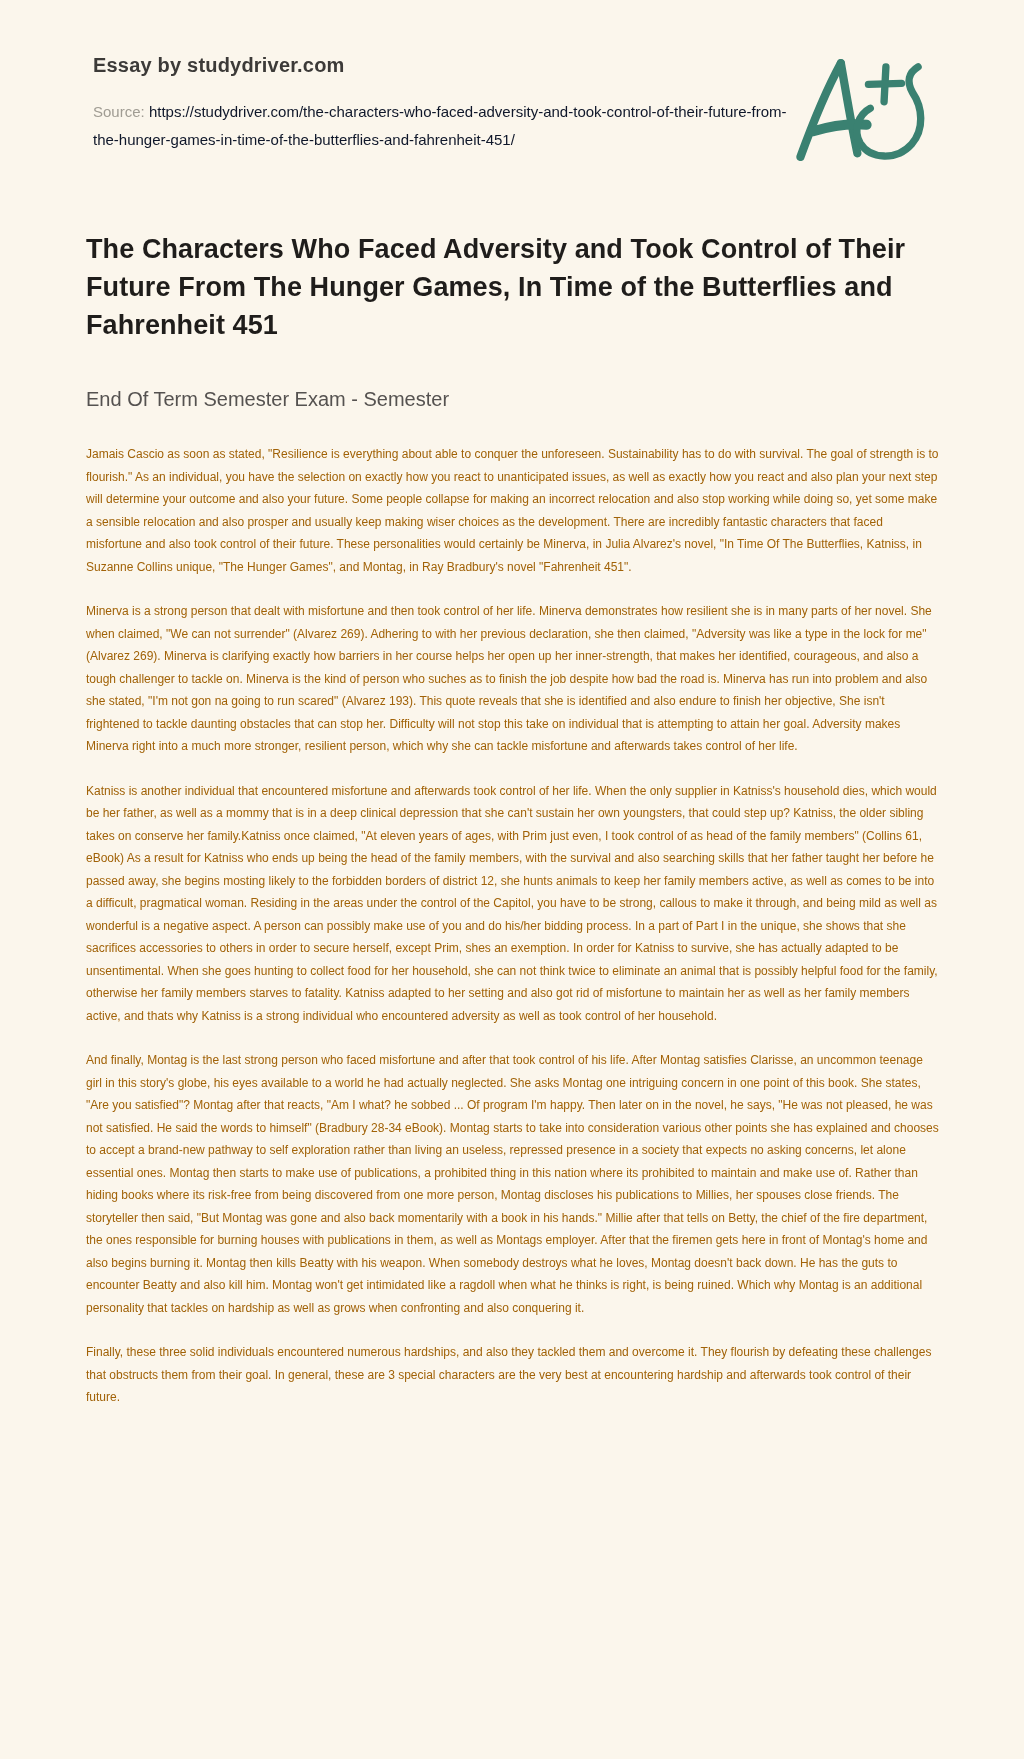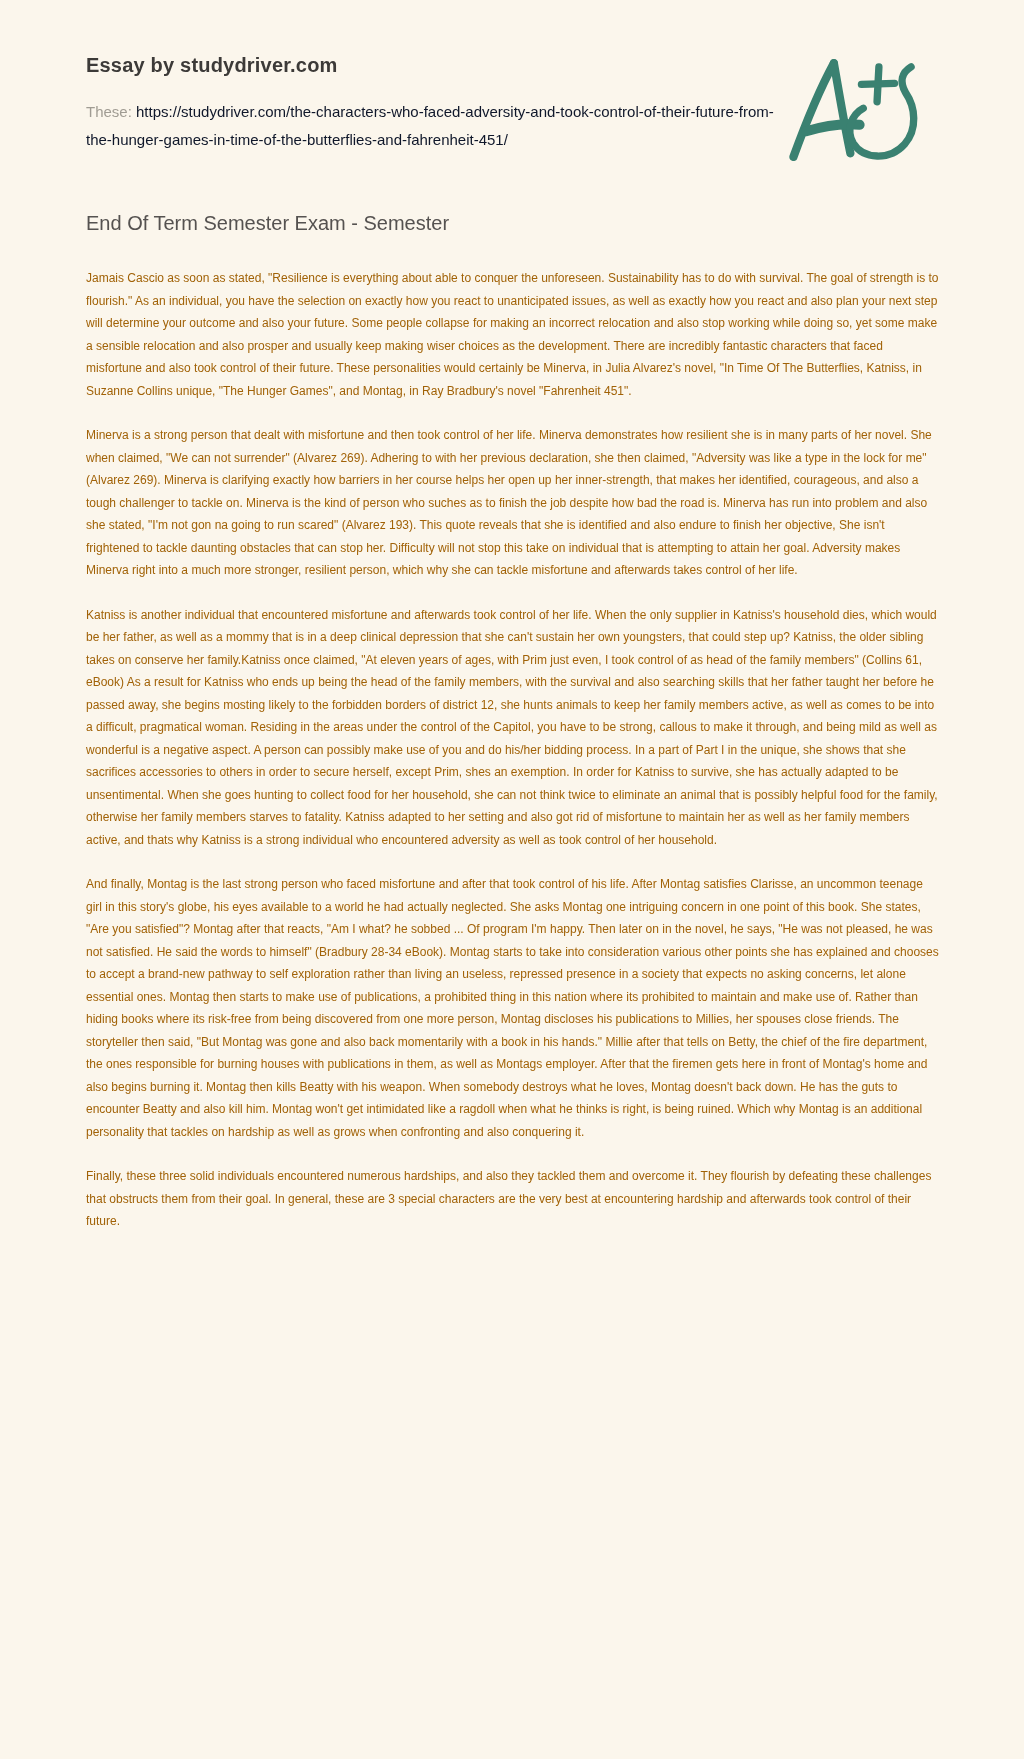--- a/index.html
+++ b/index.html
@@ -9,21 +9,21 @@
     font-family: "Liberation Sans", sans-serif;
   }
   .page {
     width: 1024px;
     box-sizing: border-box;
     padding: 54px 84px 18px 86px;
     background: #fbf6ec;
   }
   .header {
     display: flex;
-    justify-content: flex-start;
+    justify-content: center;
     align-items: flex-start;
   }
   .header-left {
     max-width: 705px;
   }
   .site-title {
     font-size: 20px;
     font-weight: 700;
     color: #3c3a38;
     margin: 0;
@@ -76,21 +76,21 @@
 </style>
 </head>
 <body>
 
 <div class="page">
 
   <div class="header">
     <div class="header-left">
       <h1 class="site-title">Essay by studydriver.com</h1>
       <div class="source-line">
-        <span class="source-label">These:</span>
+        <span class="source-label">Source:</span>
         <a class="source-link" href="#">https://studydriver.com/the-characters-who-faced-adversity-and-took-control-of-their-future-from-the-hunger-games-in-time-of-the-butterflies-and-fahrenheit-451/</a>
       </div>
     </div>
 
     <div class="logo-box">
       <svg width="138" height="114" viewBox="0 0 150 124" fill="none" xmlns="http://www.w3.org/2000/svg">
 
         <path d="M8 112 C24 68 40 32 52 10" stroke="#3a8171" stroke-width="9" stroke-linecap="round" fill="none"></path>
 
         <path d="M52 10 C58 44 64 80 70 108" stroke="#3a8171" stroke-width="9" stroke-linecap="round" fill="none"></path>
@@ -99,20 +99,21 @@
 
         <path d="M101 14 L99 52" stroke="#3a8171" stroke-width="8" stroke-linecap="round" fill="none"></path>
 
         <path d="M82 33 L118 32" stroke="#3a8171" stroke-width="8" stroke-linecap="round" fill="none"></path>
 
         <path d="M136 14 C126 20 123 30 130 42 C141 58 143 82 129 98 C113 116 84 115 73 97 C65 83 71 66 84 59" stroke="#3a8171" stroke-width="8" stroke-linecap="round" fill="none"></path>
       </svg>
     </div>
   </div>
 
+  <h2 class="article-title">The Characters Who Faced Adversity and Took Control of Their Future From The Hunger Games, In Time of the Butterflies and Fahrenheit 451</h2>
 
   <div class="subtitle">End Of Term Semester Exam - Semester</div>
 
   <div class="body-copy">
     <p>Jamais Cascio as soon as stated, "Resilience is everything about able to conquer the unforeseen. Sustainability has to do with survival. The goal of strength is to flourish." As an individual, you have the selection on exactly how you react to unanticipated issues, as well as exactly how you react and also plan your next step will determine your outcome and also your future. Some people collapse for making an incorrect relocation and also stop working while doing so, yet some make a sensible relocation and also prosper and usually keep making wiser choices as the development. There are incredibly fantastic characters that faced misfortune and also took control of their future. These personalities would certainly be Minerva, in Julia Alvarez's novel, "In Time Of The Butterflies, Katniss, in Suzanne Collins unique, "The Hunger Games", and Montag, in Ray Bradbury's novel "Fahrenheit 451".</p>
     <p>Minerva is a strong person that dealt with misfortune and then took control of her life. Minerva demonstrates how resilient she is in many parts of her novel. She when claimed, "We can not surrender" (Alvarez 269). Adhering to with her previous declaration, she then claimed, "Adversity was like a type in the lock for me" (Alvarez 269). Minerva is clarifying exactly how barriers in her course helps her open up her inner-strength, that makes her identified, courageous, and also a tough challenger to tackle on. Minerva is the kind of person who suches as to finish the job despite how bad the road is. Minerva has run into problem and also she stated, "I'm not gon na going to run scared" (Alvarez 193). This quote reveals that she is identified and also endure to finish her objective, She isn't frightened to tackle daunting obstacles that can stop her. Difficulty will not stop this take on individual that is attempting to attain her goal. Adversity makes Minerva right into a much more stronger, resilient person, which why she can tackle misfortune and afterwards takes control of her life.</p>
     <p>Katniss is another individual that encountered misfortune and afterwards took control of her life. When the only supplier in Katniss's household dies, which would be her father, as well as a mommy that is in a deep clinical depression that she can't sustain her own youngsters, that could step up? Katniss, the older sibling takes on conserve her family.Katniss once claimed, "At eleven years of ages, with Prim just even, I took control of as head of the family members" (Collins 61, eBook) As a result for Katniss who ends up being the head of the family members, with the survival and also searching skills that her father taught her before he passed away, she begins mosting likely to the forbidden borders of district 12, she hunts animals to keep her family members active, as well as comes to be into a difficult, pragmatical woman. Residing in the areas under the control of the Capitol, you have to be strong, callous to make it through, and being mild as well as wonderful is a negative aspect. A person can possibly make use of you and do his/her bidding process. In a part of Part I in the unique, she shows that she sacrifices accessories to others in order to secure herself, except Prim, shes an exemption. In order for Katniss to survive, she has actually adapted to be unsentimental. When she goes hunting to collect food for her household, she can not think twice to eliminate an animal that is possibly helpful food for the family, otherwise her family members starves to fatality. Katniss adapted to her setting and also got rid of misfortune to maintain her as well as her family members active, and thats why Katniss is a strong individual who encountered adversity as well as took control of her household.</p>
     <p>And finally, Montag is the last strong person who faced misfortune and after that took control of his life. After Montag satisfies Clarisse, an uncommon teenage girl in this story's globe, his eyes available to a world he had actually neglected. She asks Montag one intriguing concern in one point of this book. She states, "Are you satisfied"? Montag after that reacts, "Am I what? he sobbed ... Of program I'm happy. Then later on in the novel, he says, "He was not pleased, he was not satisfied. He said the words to himself" (Bradbury 28-34 eBook). Montag starts to take into consideration various other points she has explained and chooses to accept a brand-new pathway to self exploration rather than living an useless, repressed presence in a society that expects no asking concerns, let alone essential ones. Montag then starts to make use of publications, a prohibited thing in this nation where its prohibited to maintain and make use of. Rather than hiding books where its risk-free from being discovered from one more person, Montag discloses his publications to Millies, her spouses close friends. The storyteller then said, "But Montag was gone and also back momentarily with a book in his hands." Millie after that tells on Betty, the chief of the fire department, the ones responsible for burning houses with publications in them, as well as Montags employer. After that the firemen gets here in front of Montag's home and also begins burning it. Montag then kills Beatty with his weapon. When somebody destroys what he loves, Montag doesn't back down. He has the guts to encounter Beatty and also kill him. Montag won't get intimidated like a ragdoll when what he thinks is right, is being ruined. Which why Montag is an additional personality that tackles on hardship as well as grows when confronting and also conquering it.</p>
     <p>Finally, these three solid individuals encountered numerous hardships, and also they tackled them and overcome it. They flourish by defeating these challenges that obstructs them from their goal. In general, these are 3 special characters are the very best at encountering hardship and afterwards took control of their future.</p>
   </div>

